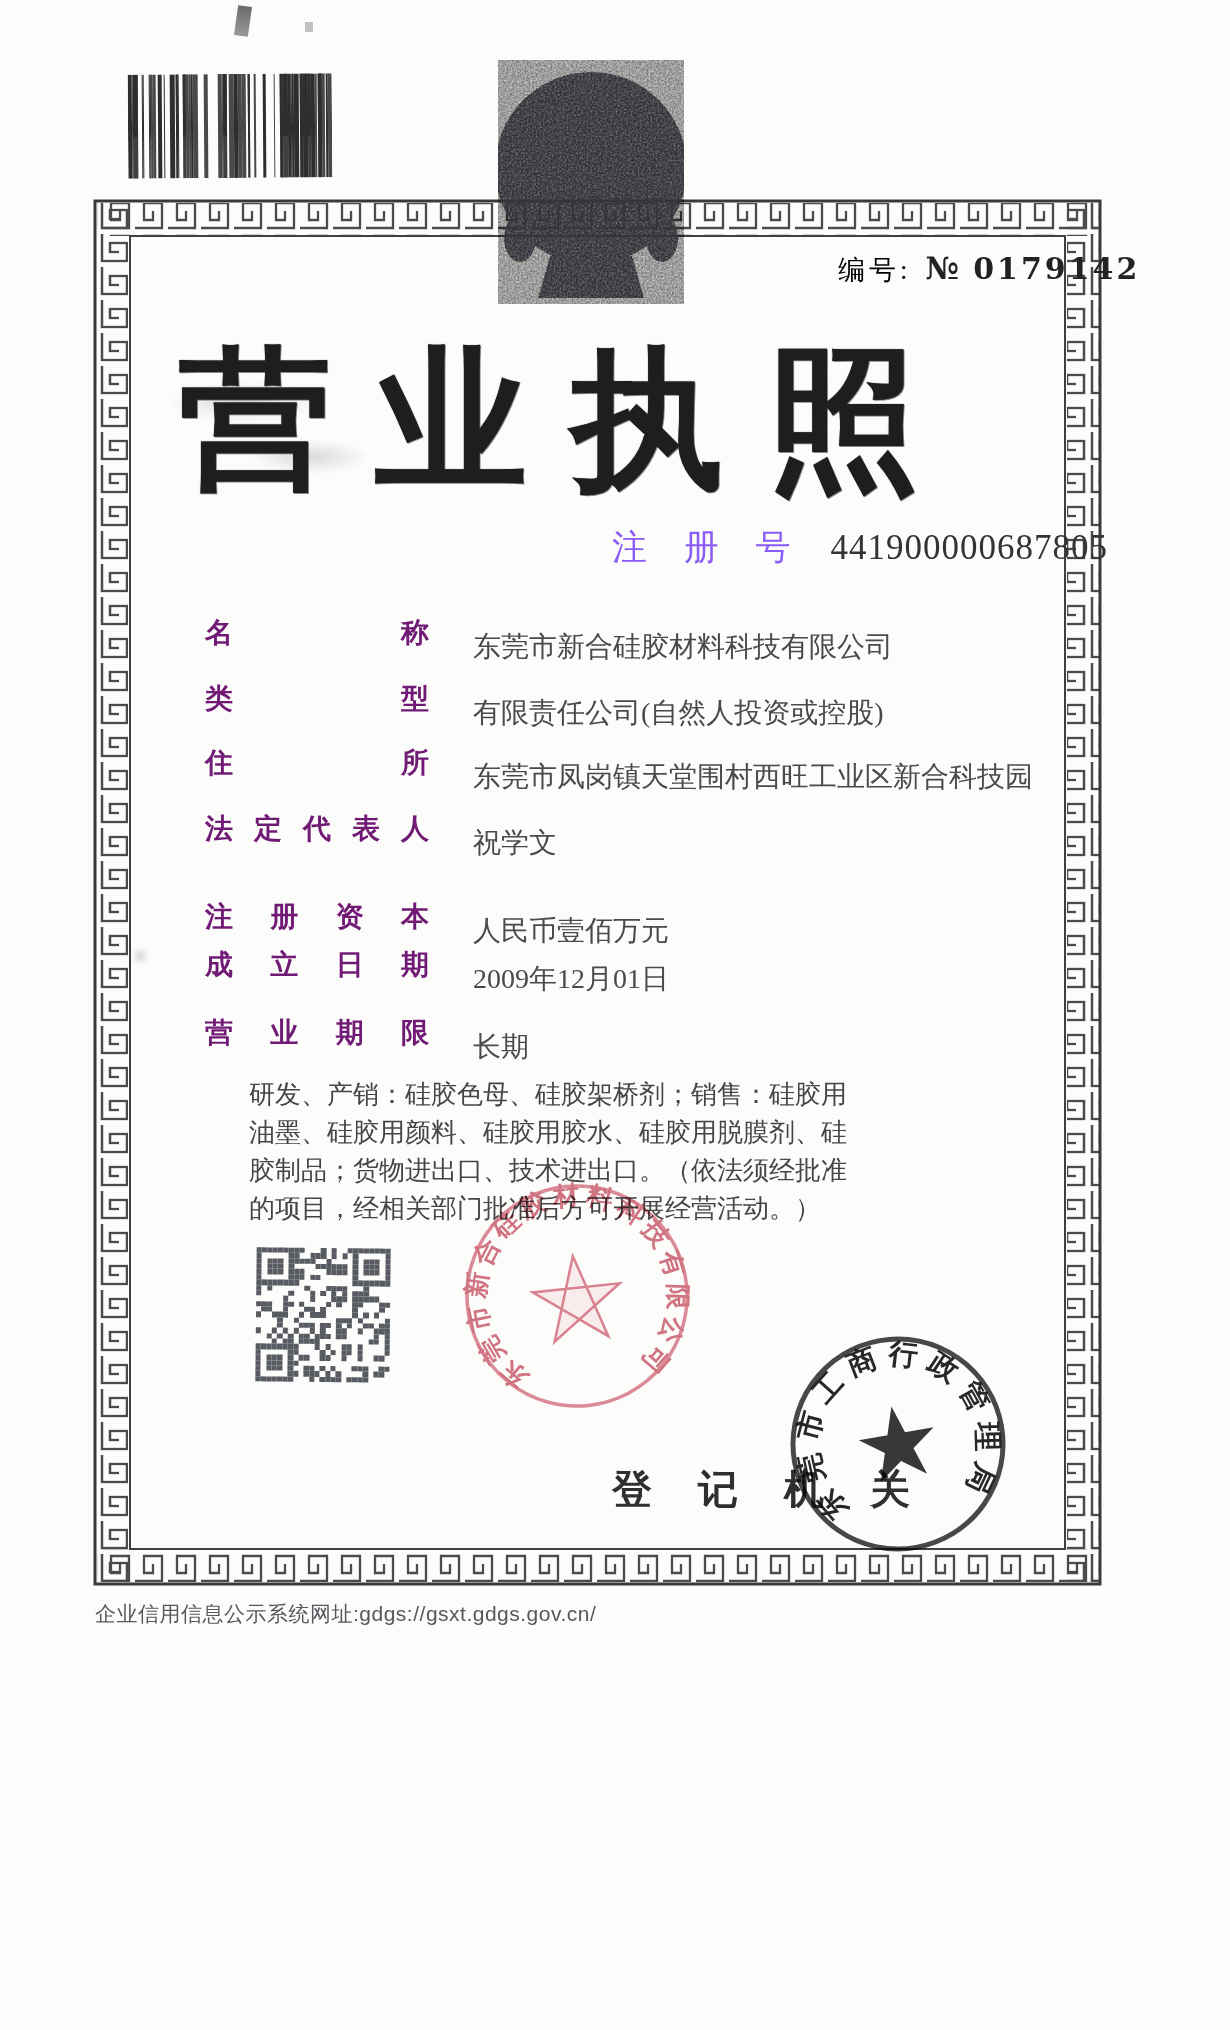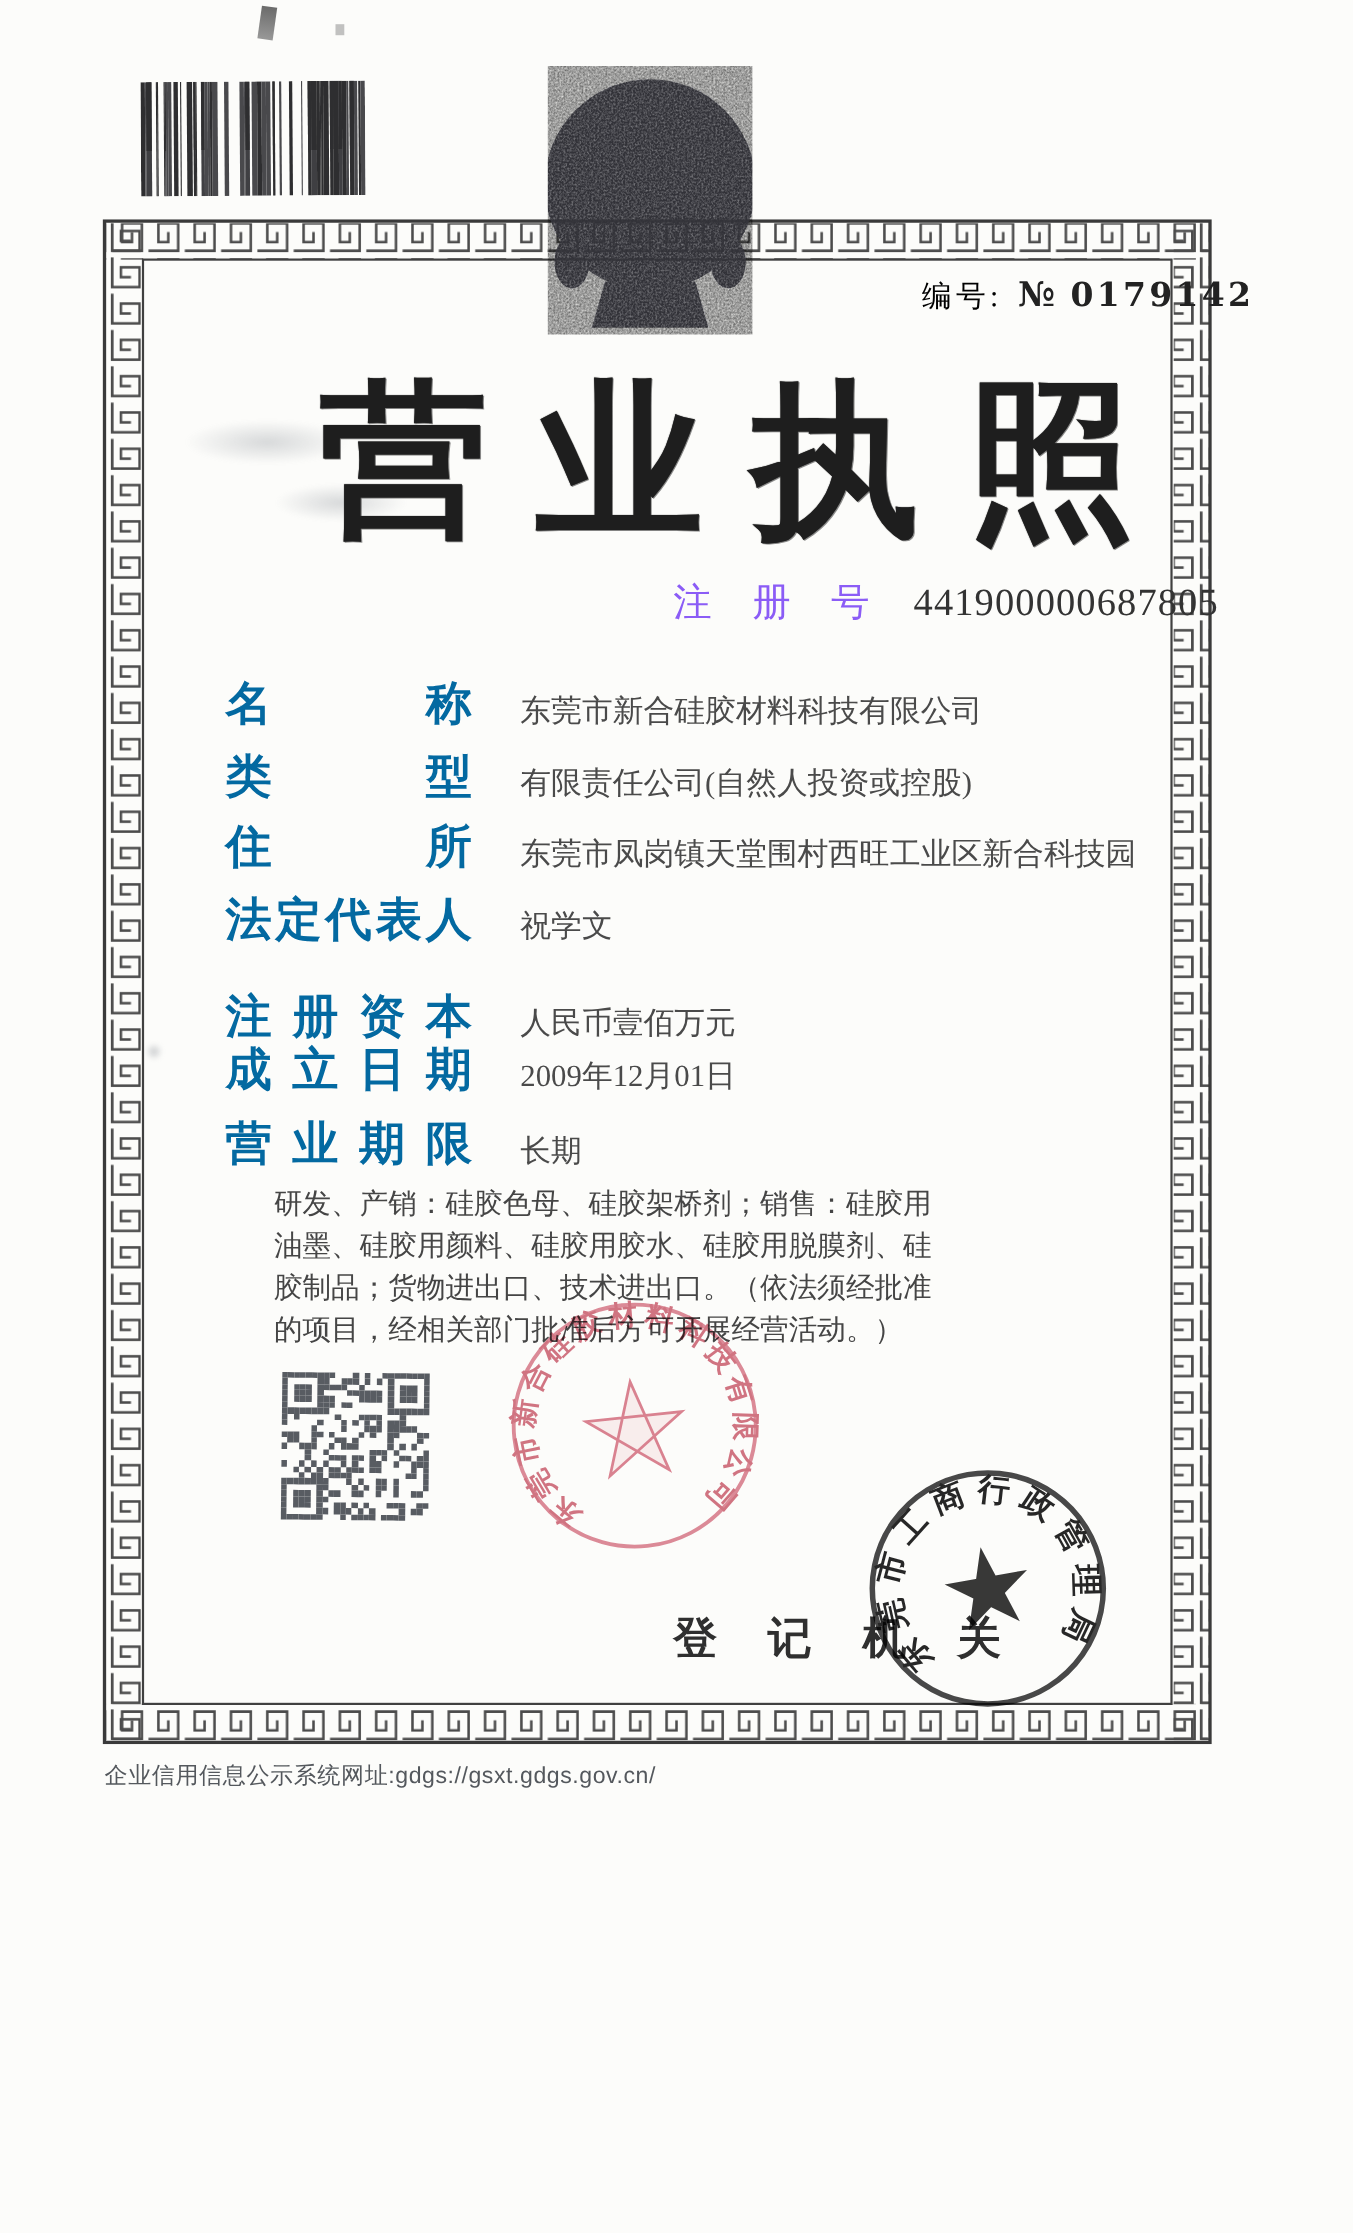--- a/index.html
+++ b/index.html
@@ -27,34 +27,34 @@
   .sm2{left:250px;top:440px;width:120px;height:34px;}
   .sm3{left:132px;top:948px;width:16px;height:16px;opacity:.5;}
   
   .serial{position:absolute;left:838px;top:250px;display:flex;align-items:baseline;gap:14px;}
   .serial .s-label{font-size:27px;color:#000000;letter-spacing:4px;}
   .serial .s-no{font-size:31px;font-weight:700;font-family:"DejaVu Serif",serif;color:#222;}
   .serial .s-num{font-size:30px;font-weight:600;letter-spacing:3px;color:#222;
     font-family:"DejaVu Serif",serif;}
   
   .title{
-    position:absolute;left:135px;top:340px;width:940px;text-align:right;
+    position:absolute;left:135px;top:340px;width:940px;text-align:left;
     font-family:"Liberation Sans",sans-serif;font-weight:900;font-size:152px;
     letter-spacing:44px;text-indent:44px;line-height:1.05;color:#1e1e1e;
     text-shadow:0 0 1px #222, 1px 1px 0 rgba(40,40,40,.5);
   }
   
   .regline{position:absolute;left:612px;top:524px;display:flex;align-items:baseline;}
   .regline .r-label{font-size:35px;color:#8b5cf6;letter-spacing:14px;font-weight:500;}
   .regline .r-num{font-size:35px;color:#333;letter-spacing:1px;margin-left:26px;
     font-family:"Liberation Serif",serif;}
   
   .row{position:absolute;left:205px;width:870px;display:flex;align-items:flex-start;}
   .row .label{
-    width:224px;flex:0 0 224px;font-size:42px;font-weight:600;color:#0369a1;
+    width:224px;flex:0 0 224px;font-size:28px;font-weight:600;color:#701a75;
     text-align:justify;text-align-last:justify;line-height:1.1;
   }
   .row .value{
     margin-left:44px;width:600px;font-size:28px;color:#4a4a4a;
     line-height:1.42;padding-top:9px;
   }
   .row .value.small{font-size:26px;padding-top:4px;line-height:1.46;color:#454545;}
   
   .qr{
     position:absolute;left:256px;top:1248px;width:134px;height:134px;

